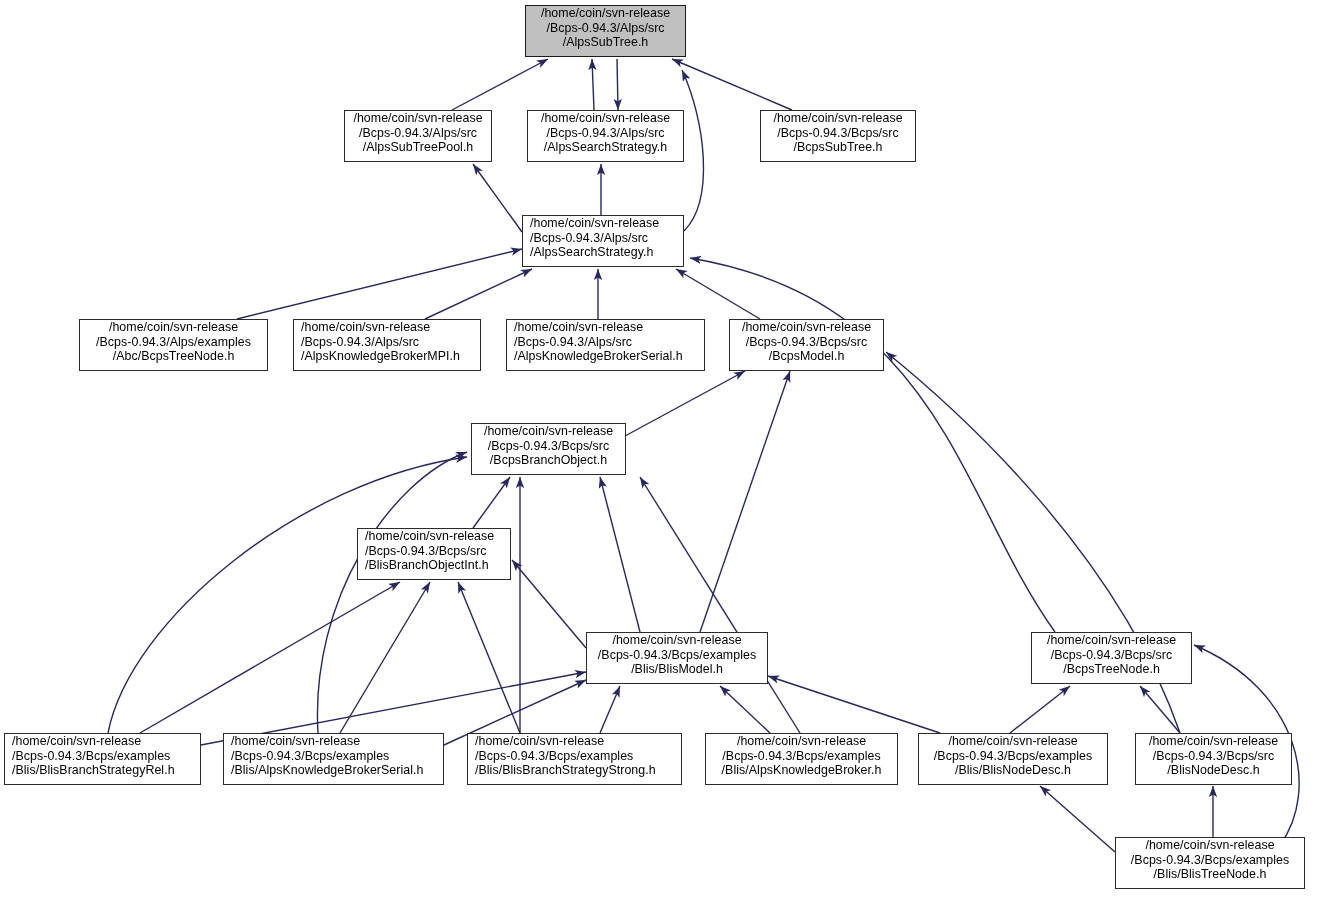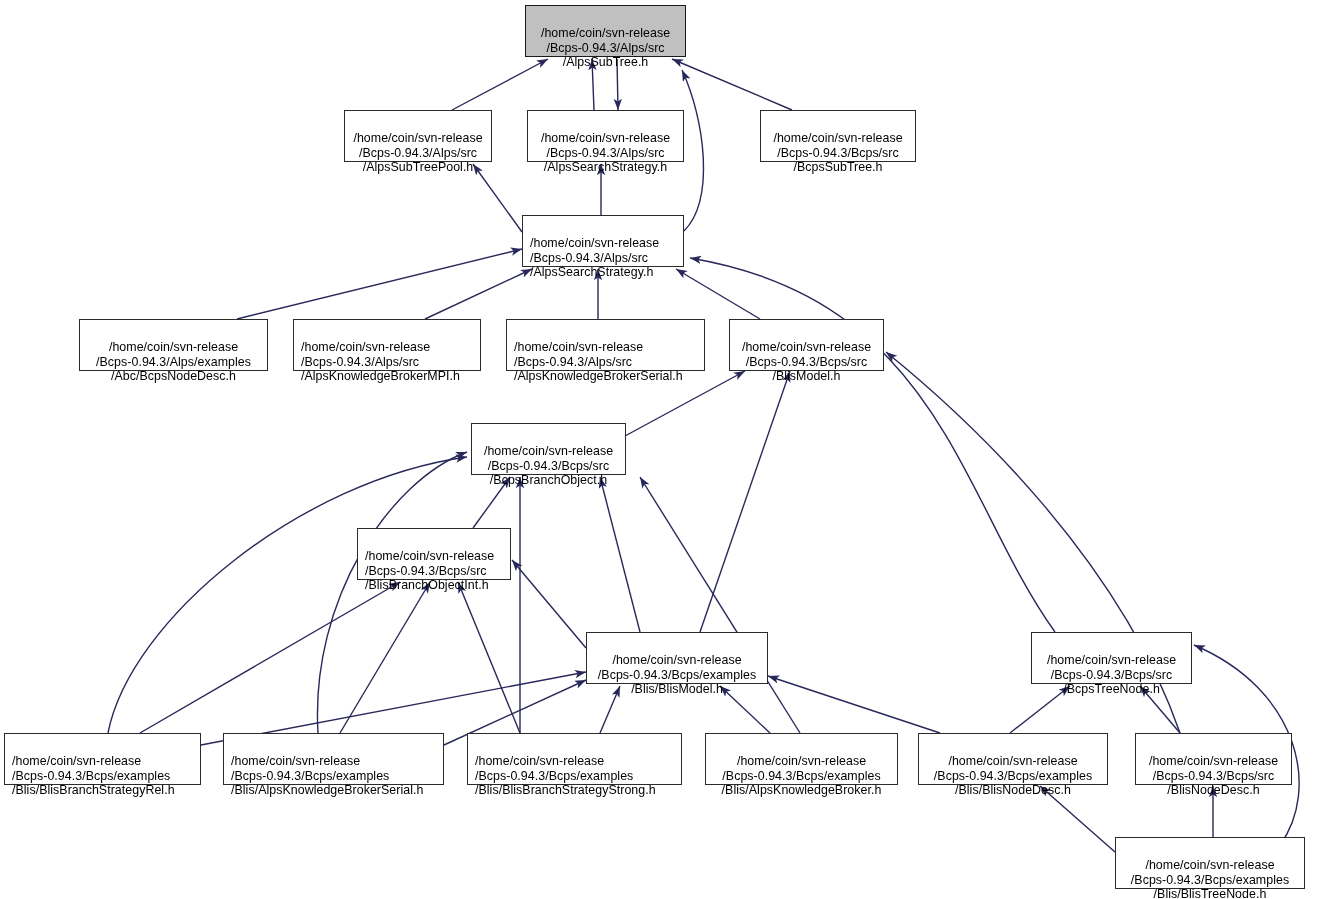--- a/index.html
+++ b/index.html
@@ -25,21 +25,21 @@
   }
   .node {
     position: absolute;
     box-sizing: border-box;
     border: 1px solid #2b2b2b;
     background: #ffffff;
     color: #000000;
     font-size: 12.4px;
     line-height: 14.6px;
     letter-spacing: 0.05px;
-    padding-top: 20px;
+    padding-top: 0;
     text-align: center;
     white-space: pre;
     z-index: 2;
   }
   .node.root {
     background: #c0c0c0;
     border-color: #1a1a1a;
   }
   .node.lalign {
     text-align: left;
@@ -98,24 +98,24 @@
         <path d="M 940,733 L 768,676" marker-end="url(#arrow)" stroke="#28285a"></path>
       </g>
   </svg>
 
   <div id="nodes">
       <div class="node root" title="/home/coin/svn-release/Bcps-0.94.3/Alps/src/AlpsSubTree.h" style="left: 525px; top: 5px; width: 161px; height: 52px; background: rgb(192, 192, 192);"><span class="l">/home/coin/svn-release</span><span class="l">/Bcps-0.94.3/Alps/src</span><span class="l">/AlpsSubTree.h</span></div>
       <div class="node" title="/home/coin/svn-release/Bcps-0.94.3/Alps/src/AlpsSubTreePool.h" style="left: 344px; top: 110px; width: 148px; height: 52px;"><span class="l">/home/coin/svn-release</span><span class="l">/Bcps-0.94.3/Alps/src</span><span class="l">/AlpsSubTreePool.h</span></div>
       <div class="node" title="/home/coin/svn-release/Bcps-0.94.3/Alps/src/AlpsSearchStrategy.h" style="left: 527px; top: 110px; width: 157px; height: 52px;"><span class="l">/home/coin/svn-release</span><span class="l">/Bcps-0.94.3/Alps/src</span><span class="l">/AlpsSearchStrategy.h</span></div>
       <div class="node" title="/home/coin/svn-release/Bcps-0.94.3/Bcps/src/BcpsSubTree.h" style="left: 760px; top: 110px; width: 156px; height: 52px;"><span class="l">/home/coin/svn-release</span><span class="l">/Bcps-0.94.3/Bcps/src</span><span class="l">/BcpsSubTree.h</span></div>
       <div class="node lalign" title="/home/coin/svn-release/Bcps-0.94.3/Alps/src/AlpsKnowledgeBroker.h" style="left: 522px; top: 215px; width: 162px; height: 52px;"><span class="l">/home/coin/svn-release</span><span class="l">/Bcps-0.94.3/Alps/src</span><span class="l">/AlpsSearchStrategy.h</span></div>
-      <div class="node" title="/home/coin/svn-release/Bcps-0.94.3/Alps/examples/Abc/AbcTreeNode.h" style="left: 79px; top: 319px; width: 189px; height: 52px;"><span class="l">/home/coin/svn-release</span><span class="l">/Bcps-0.94.3/Alps/examples</span><span class="l">/Abc/BcpsNodeDesc.h</span></div>
+      <div class="node" title="/home/coin/svn-release/Bcps-0.94.3/Alps/examples/Abc/AbcTreeNode.h" style="left: 79px; top: 319px; width: 189px; height: 52px;"><span class="l">/home/coin/svn-release</span><span class="l">/Bcps-0.94.3/Alps/examples</span><span class="l">/Abc/BcpsTreeNode.h</span></div>
       <div class="node lalign" title="/home/coin/svn-release/Bcps-0.94.3/Alps/src/AlpsKnowledgeBrokerMPI.h" style="left: 293px; top: 319px; width: 188px; height: 52px;"><span class="l">/home/coin/svn-release</span><span class="l">/Bcps-0.94.3/Alps/src</span><span class="l">/AlpsKnowledgeBrokerMPI.h</span></div>
       <div class="node lalign" title="/home/coin/svn-release/Bcps-0.94.3/Alps/src/AlpsKnowledgeBrokerSerial.h" style="left: 506px; top: 319px; width: 199px; height: 52px;"><span class="l">/home/coin/svn-release</span><span class="l">/Bcps-0.94.3/Alps/src</span><span class="l">/AlpsKnowledgeBrokerSerial.h</span></div>
-      <div class="node" title="/home/coin/svn-release/Bcps-0.94.3/Bcps/src/BcpsModel.h" style="left: 729px; top: 319px; width: 155px; height: 52px;"><span class="l">/home/coin/svn-release</span><span class="l">/Bcps-0.94.3/Bcps/src</span><span class="l">/BlisModel.h</span></div>
+      <div class="node" title="/home/coin/svn-release/Bcps-0.94.3/Bcps/src/BcpsModel.h" style="left: 729px; top: 319px; width: 155px; height: 52px;"><span class="l">/home/coin/svn-release</span><span class="l">/Bcps-0.94.3/Bcps/src</span><span class="l">/BcpsModel.h</span></div>
       <div class="node" title="/home/coin/svn-release/Bcps-0.94.3/Bcps/src/BcpsBranchObject.h" style="left: 471px; top: 423px; width: 155px; height: 52px;"><span class="l">/home/coin/svn-release</span><span class="l">/Bcps-0.94.3/Bcps/src</span><span class="l">/BcpsBranchObject.h</span></div>
       <div class="node lalign" title="/home/coin/svn-release/Bcps-0.94.3/Bcps/src/BcpsBranchStrategy.h" style="left: 357px; top: 528px; width: 154px; height: 52px;"><span class="l">/home/coin/svn-release</span><span class="l">/Bcps-0.94.3/Bcps/src</span><span class="l">/BlisBranchObjectInt.h</span></div>
       <div class="node" title="/home/coin/svn-release/Bcps-0.94.3/Bcps/examples/Blis/BlisModel.h" style="left: 586px; top: 632px; width: 182px; height: 52px;"><span class="l">/home/coin/svn-release</span><span class="l">/Bcps-0.94.3/Bcps/examples</span><span class="l">/Blis/BlisModel.h</span></div>
       <div class="node" title="/home/coin/svn-release/Bcps-0.94.3/Bcps/src/BcpsNodeDesc.h" style="left: 1031px; top: 632px; width: 161px; height: 52px;"><span class="l">/home/coin/svn-release</span><span class="l">/Bcps-0.94.3/Bcps/src</span><span class="l">/BcpsTreeNode.h</span></div>
       <div class="node lalign" title="/home/coin/svn-release/Bcps-0.94.3/Bcps/examples/Blis/BlisBranchStrategyRel.h" style="left: 4px; top: 733px; width: 197px; height: 52px;"><span class="l">/home/coin/svn-release</span><span class="l">/Bcps-0.94.3/Bcps/examples</span><span class="l">/Blis/BlisBranchStrategyRel.h</span></div>
       <div class="node lalign" title="/home/coin/svn-release/Bcps-0.94.3/Bcps/examples/Blis/BlisBranchStrategyPseudo.h" style="left: 223px; top: 733px; width: 221px; height: 52px;"><span class="l">/home/coin/svn-release</span><span class="l">/Bcps-0.94.3/Bcps/examples</span><span class="l">/Blis/AlpsKnowledgeBrokerSerial.h</span></div>
       <div class="node lalign" title="/home/coin/svn-release/Bcps-0.94.3/Bcps/examples/Blis/BlisBranchStrategyStrong.h" style="left: 467px; top: 733px; width: 215px; height: 52px;"><span class="l">/home/coin/svn-release</span><span class="l">/Bcps-0.94.3/Bcps/examples</span><span class="l">/Blis/BlisBranchStrategyStrong.h</span></div>
       <div class="node" title="/home/coin/svn-release/Bcps-0.94.3/Bcps/examples/Blis/BlisBranchObjectInt.h" style="left: 705px; top: 733px; width: 193px; height: 52px;"><span class="l">/home/coin/svn-release</span><span class="l">/Bcps-0.94.3/Bcps/examples</span><span class="l">/Blis/AlpsKnowledgeBroker.h</span></div>
       <div class="node" title="/home/coin/svn-release/Bcps-0.94.3/Bcps/examples/Blis/BlisNodeDesc.h" style="left: 918px; top: 733px; width: 190px; height: 52px;"><span class="l">/home/coin/svn-release</span><span class="l">/Bcps-0.94.3/Bcps/examples</span><span class="l">/Blis/BlisNodeDesc.h</span></div>
       <div class="node" title="/home/coin/svn-release/Bcps-0.94.3/Bcps/src/BcpsTreeNode.h" style="left: 1135px; top: 733px; width: 157px; height: 52px;"><span class="l">/home/coin/svn-release</span><span class="l">/Bcps-0.94.3/Bcps/src</span><span class="l">/BlisNodeDesc.h</span></div>

